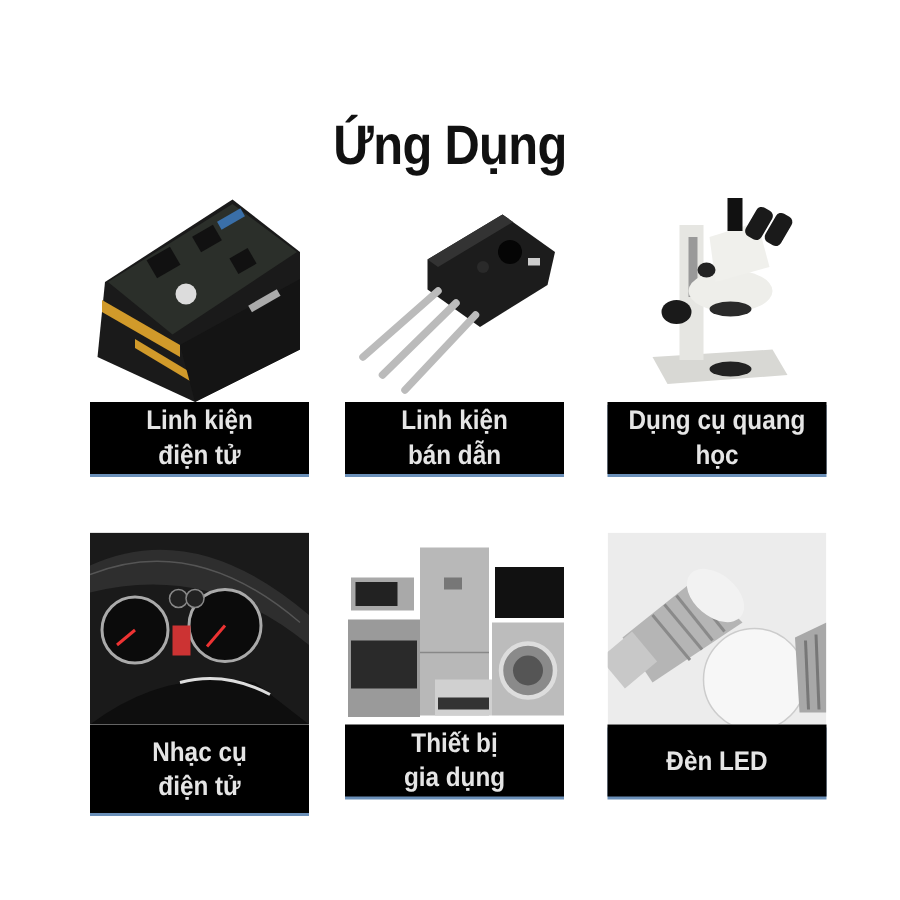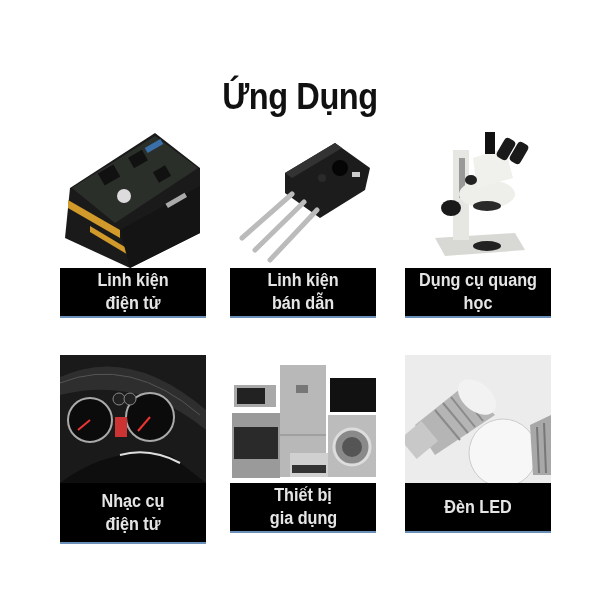--- a/index.html
+++ b/index.html
@@ -114,21 +114,21 @@
       <rect x="2" y="58" width="48" height="65" fill="#9a9a9a"></rect>
       <rect x="4" y="72" width="44" height="32" fill="#2a2a2a"></rect>
       <rect x="100" y="23" width="46" height="34" fill="#111"></rect>
       <rect x="98" y="60" width="48" height="62" fill="#bcbcbc"></rect>
       <circle cx="122" cy="92" r="18" fill="#8a8a8a" stroke="#ddd" stroke-width="3"></circle>
       <circle cx="122" cy="92" r="10" fill="#555"></circle>
       <rect x="60" y="98" width="38" height="24" fill="#d0d0d0"></rect>
       <rect x="62" y="110" width="34" height="8" fill="#333"></rect>
     </svg>
   </div>
-  <div class="label" style="top:128px; height:48px;align-items:center;">
+  <div class="label" style="top:128px; height:48px;">
     <span>Thiết bị</span>
     <span>gia dụng</span>
   </div>
 </div>
 
 <div class="card" style="left:405px; top:355px;">
   <div class="img" style="top:0; height:128px;">
     <svg width="146" height="128" viewBox="0 0 146 128">
       <rect width="146" height="128" fill="#ececec"></rect>
       <polygon points="10,70 60,30 90,60 30,100" fill="#b5b5b5"></polygon>

